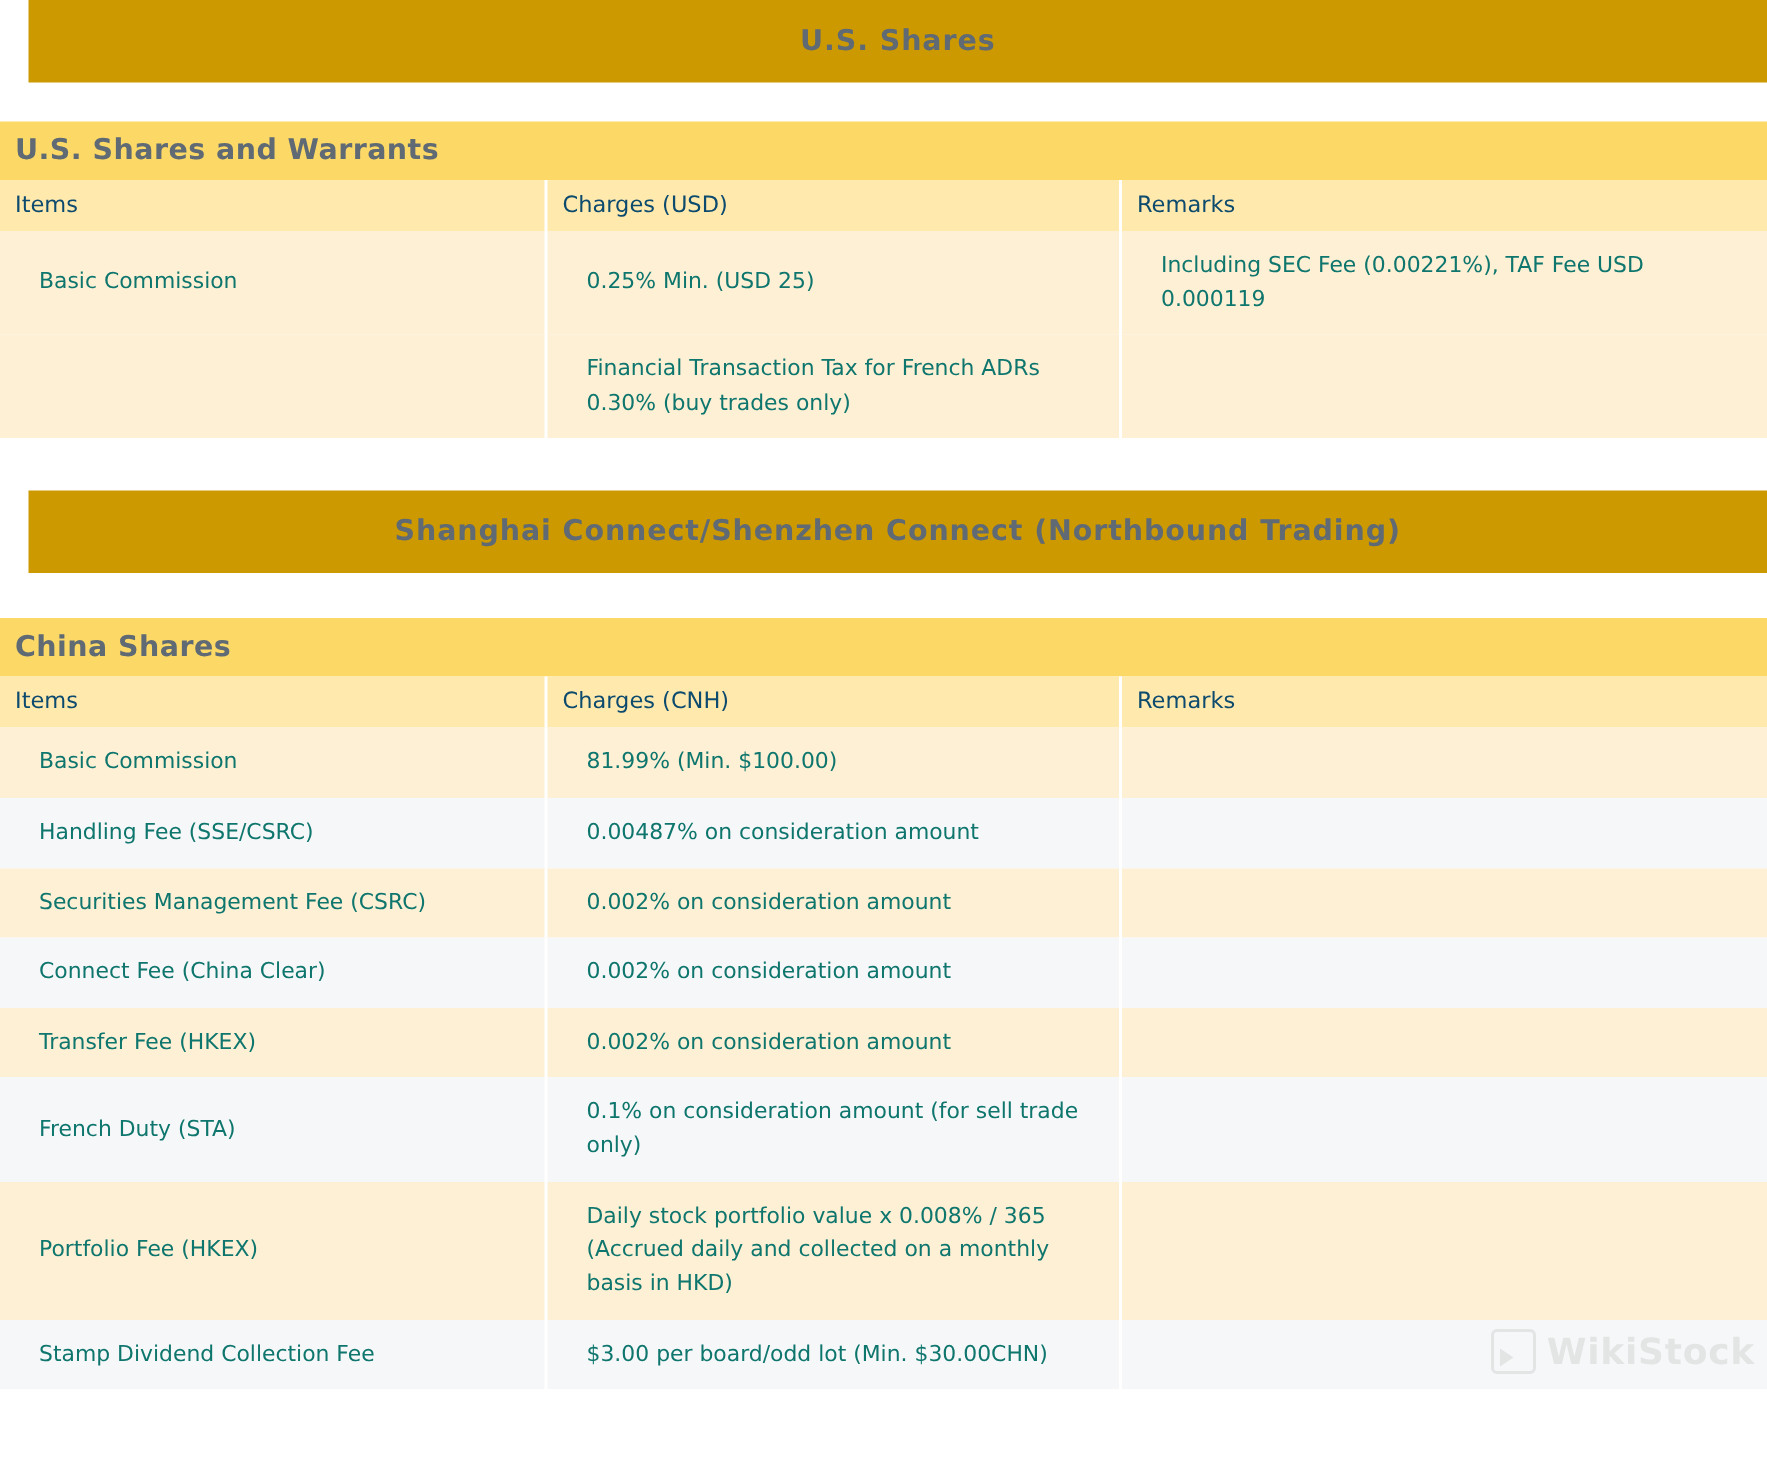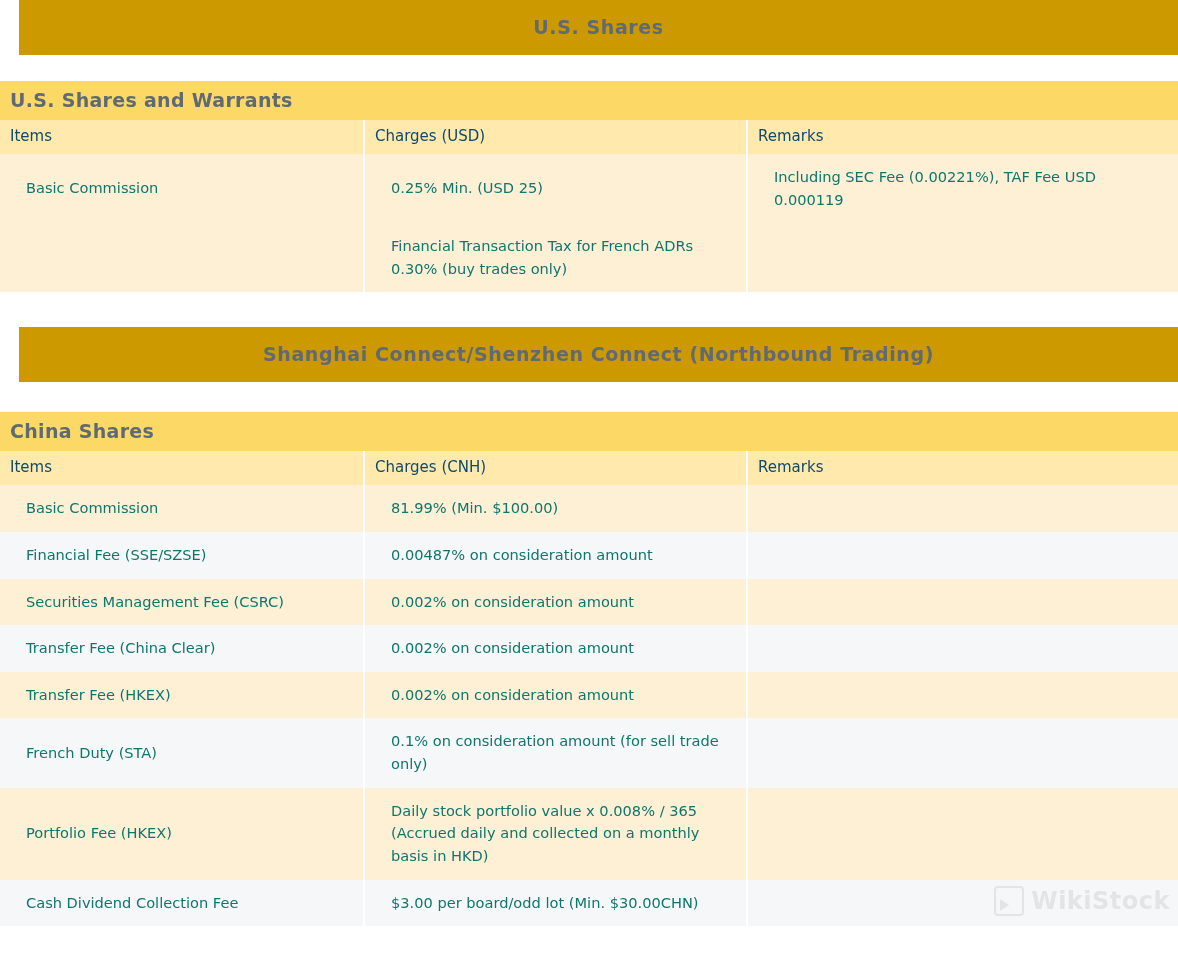--- a/index.html
+++ b/index.html
@@ -166,51 +166,51 @@
         <td>Items</td>
         <td>Charges (CNH)</td>
         <td>Remarks</td>
       </tr>
       <tr class="row-odd">
         <td class="cell">Basic Commission</td>
         <td class="cell">81.99% (Min. $100.00)</td>
         <td class="cell"></td>
       </tr>
       <tr class="row-even">
-        <td class="cell">Financial Fee (SSE/SZSE)</td>
+        <td class="cell">Handling Fee (SSE/CSRC)</td>
         <td class="cell">0.00487% on consideration amount</td>
         <td class="cell"></td>
       </tr>
       <tr class="row-odd">
         <td class="cell">Securities Management Fee (CSRC)</td>
         <td class="cell">0.002% on consideration amount</td>
         <td class="cell"></td>
       </tr>
       <tr class="row-even">
-        <td class="cell">Transfer Fee (China Clear)</td>
+        <td class="cell">Connect Fee (China Clear)</td>
         <td class="cell">0.002% on consideration amount</td>
         <td class="cell"></td>
       </tr>
       <tr class="row-odd">
         <td class="cell">Transfer Fee (HKEX)</td>
         <td class="cell">0.002% on consideration amount</td>
         <td class="cell"></td>
       </tr>
       <tr class="row-even">
         <td class="cell tall">French Duty (STA)</td>
         <td class="cell tall">0.1% on consideration amount (for sell trade only)</td>
         <td class="cell tall"></td>
       </tr>
       <tr class="row-odd">
         <td class="cell tall">Portfolio Fee (HKEX)</td>
         <td class="cell tall">Daily stock portfolio value x 0.008% / 365 (Accrued daily and collected on a monthly basis in HKD)</td>
         <td class="cell tall"></td>
       </tr>
       <tr class="row-even">
-        <td class="cell">Cash Dividend Collection Fee</td>
+        <td class="cell">Stamp Dividend Collection Fee</td>
         <td class="cell">$3.00 per board/odd lot (Min. $30.00CHN)</td>
         <td class="cell"></td>
       </tr>
     </tbody>
   </table>
 
   <div class="watermark">
     <div class="wm-box"></div>
     <div class="wm-text">WikiStock</div>
   </div>

